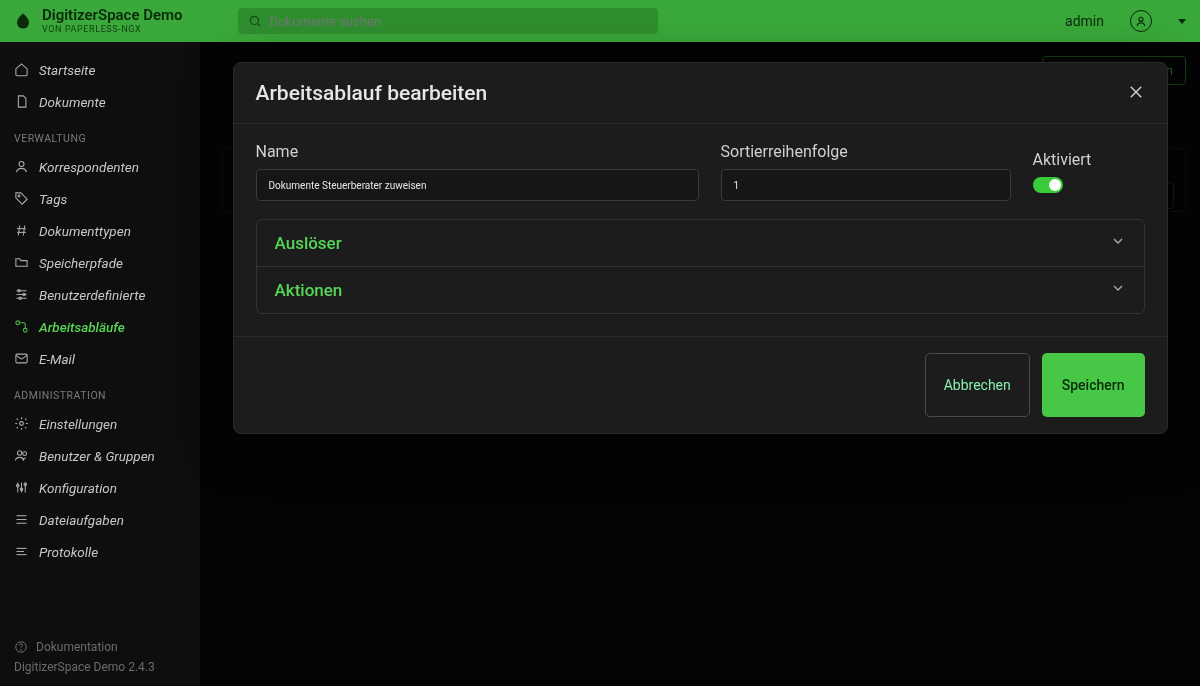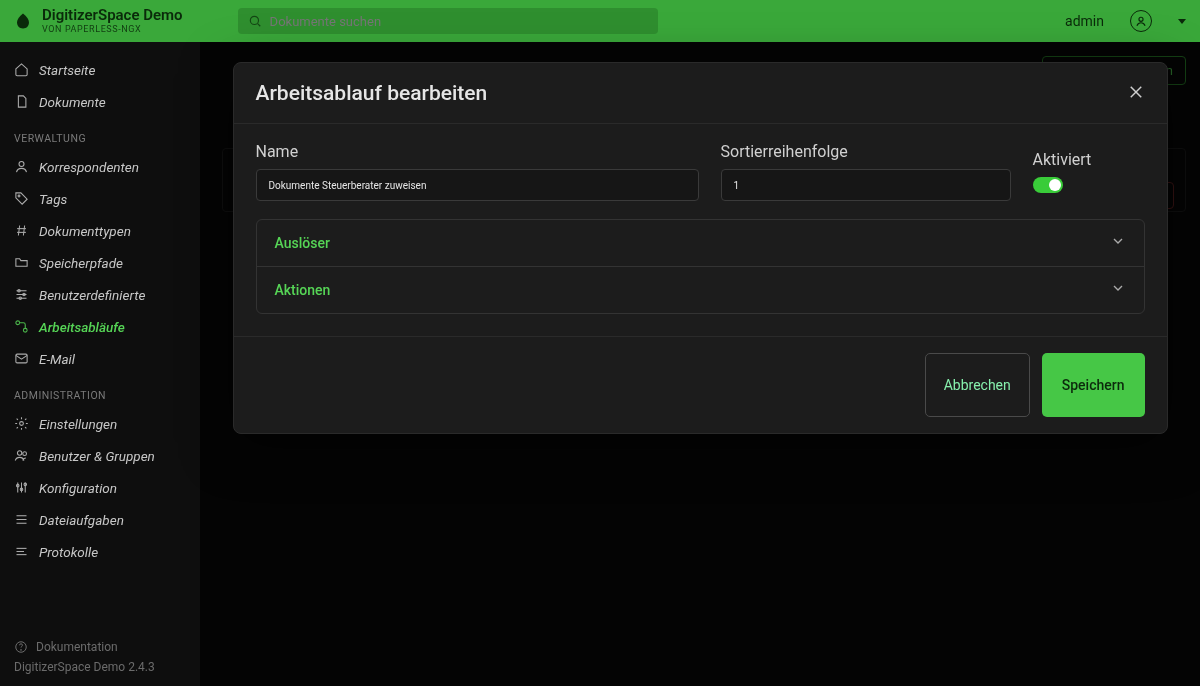--- a/index.html
+++ b/index.html
@@ -47,21 +47,21 @@
 .form-grid { display:grid; grid-template-columns: 443px 290px 1fr; gap: 22px; align-items:end; margin-bottom: 18px;}
 .field-label { font-size:16px; color:#d0d0d0; margin-bottom:8px; display:block; }
 .text-input { width:100%; height:32px; background:#161616; border:1px solid #3a3a3a; border-radius:4px; color:#e6e6e6; padding: 0 12px; font-size:10px; outline:none;}
 .toggle { width:30px; height:16px; background:#39cc39; border-radius:20px; position:relative; cursor:pointer; margin-bottom: 8px;}
 .toggle::after { content:""; position:absolute; width:12px; height:12px; background:#fff; border-radius:50%; top:2px; right:2px; }
 
 .accordion { border:1px solid #333; border-radius:6px; overflow:hidden; }
 .acc-item { border-bottom:1px solid #333; }
 .acc-item:last-child { border-bottom:none; }
 .acc-header { display:flex; align-items:center; justify-content:space-between; padding: 13px 18px; cursor:pointer; }
-.acc-title { color:#56d556; font-size:14px; font-weight:500; }
+.acc-title { color:#56d556; font-size:17px; font-weight:500; }
 .chev { color:#aaa; }
 .chev svg { width:16px; height:16px; }
 
 .modal-footer { border-top:1px solid #2a2a2a; padding: 16px 22px; display:flex; justify-content:flex-end; gap:12px; }
 .btn-secondary { background:transparent; border:1px solid #4a4a4a; color:#86efac; padding: 23px 18px; border-radius:5px; font-size:14px; cursor:pointer; }
 .btn-primary { background:#46c746; border:none; color:#0c2a0c; padding: 9px 20px; border-radius:5px; font-size:14px; font-weight:500; cursor:pointer; }
 
 button { font-family: inherit; }
 </style>
 </head>

